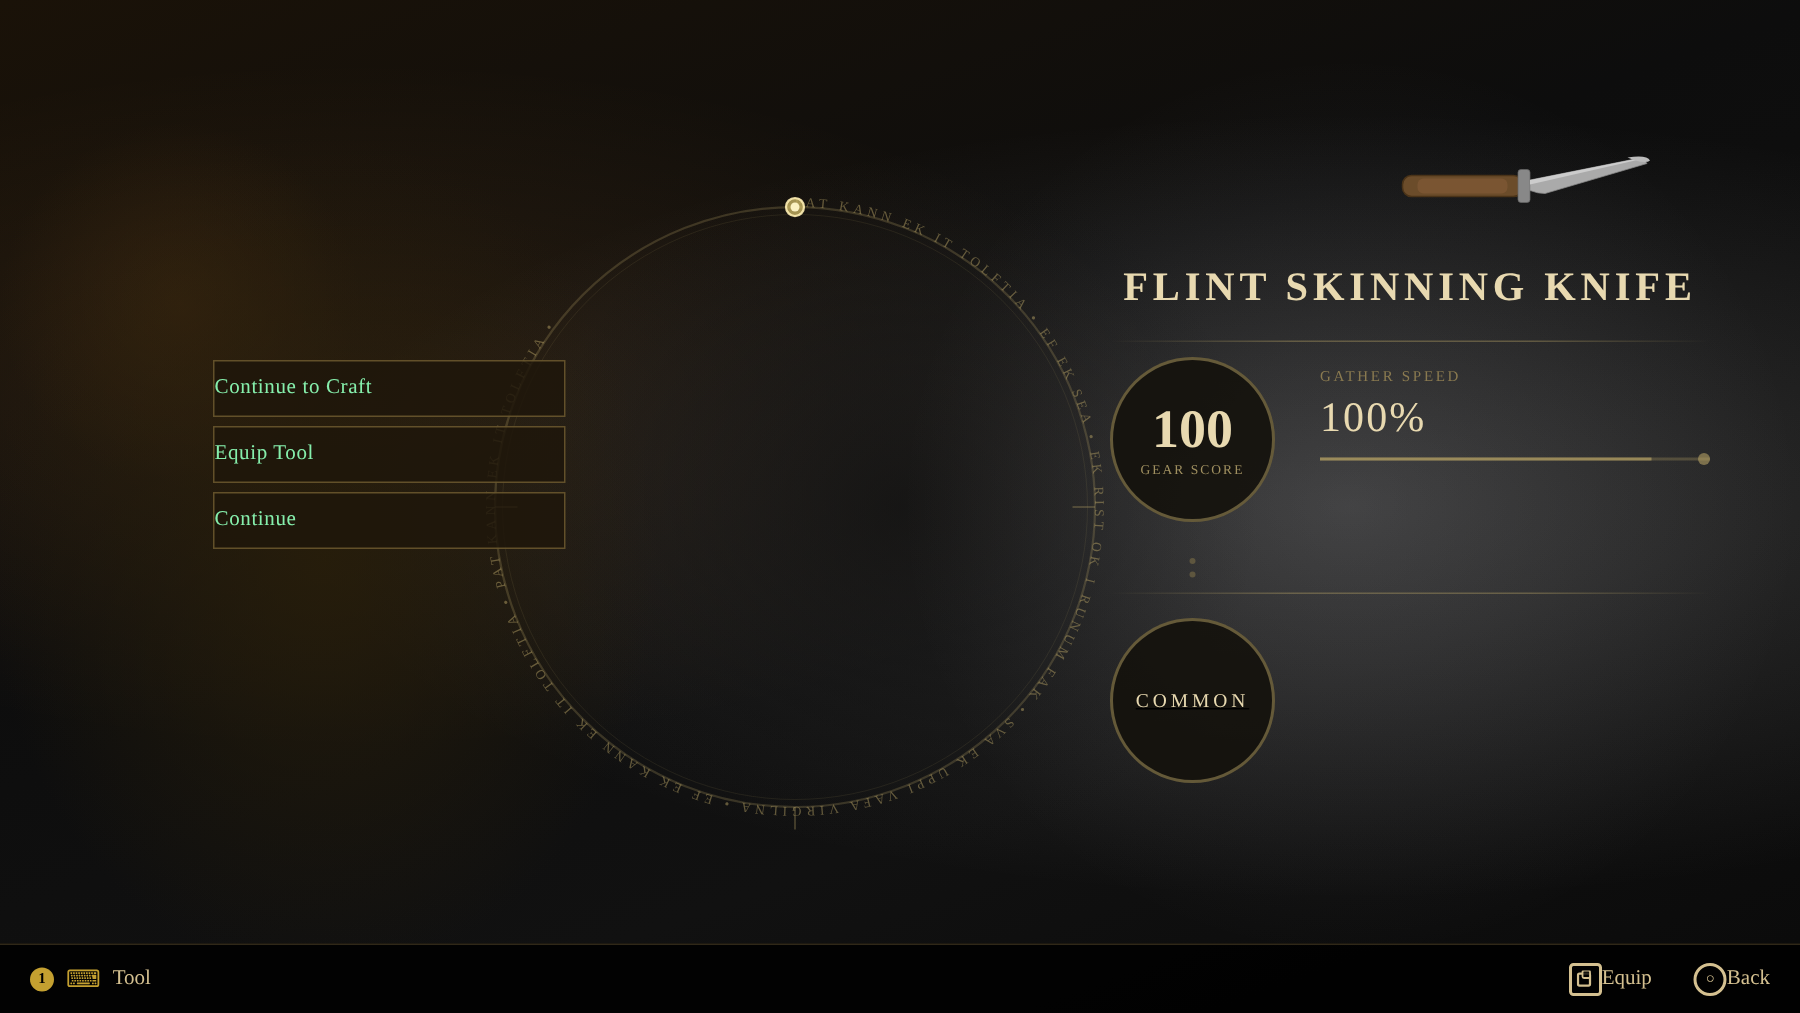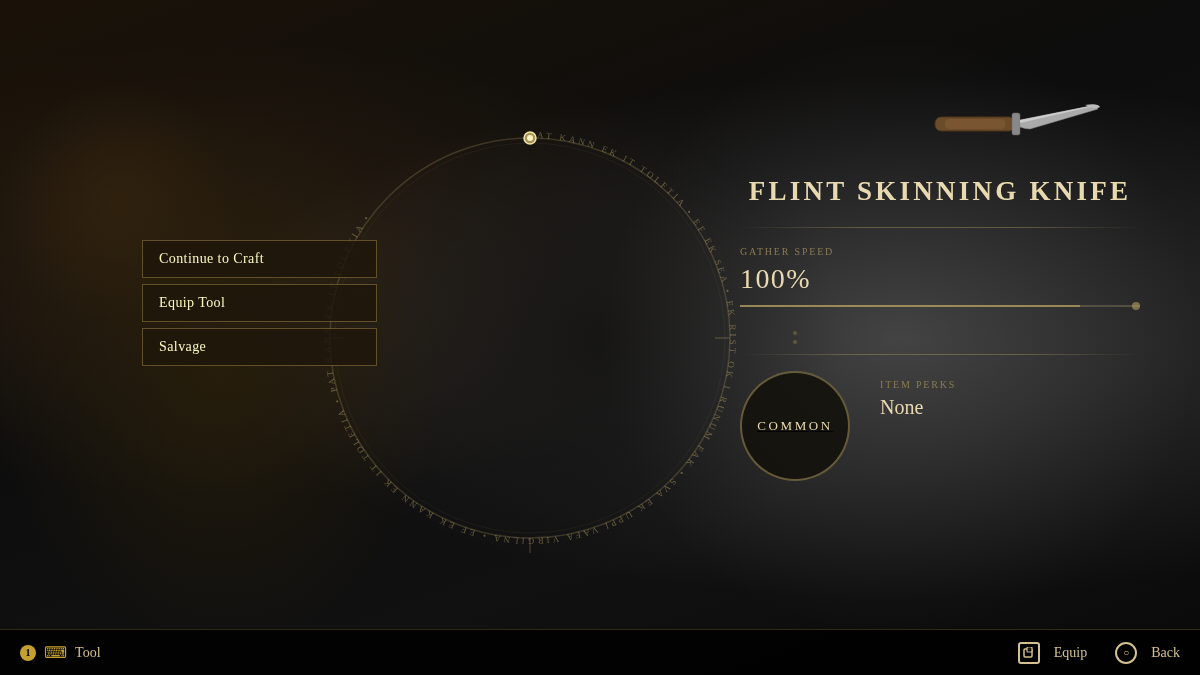--- a/index.html
+++ b/index.html
@@ -57,22 +57,22 @@
       top: 240px;
       display: flex;
       flex-direction: column;
       gap: 6px;
       width: 235px;
     }
 
     .menu-item {
       background: rgba(30, 22, 10, 0.85);
       border: 1px solid rgba(180, 150, 80, 0.45);
-      color: #fef9c3;
-      padding: 10px 16px;
+      color: #86efac;
+      padding: 10px 0;
       font-size: 14px;
       letter-spacing: 0.03em;
       cursor: pointer;
       transition: background 0.15s;
     }
 
     
     .info-panel {
       position: absolute;
       right: 60px;
@@ -283,21 +283,21 @@
     .bottom-actions {
       margin-left: auto;
       display: flex;
       align-items: center;
       gap: 28px;
     }
 
     .bottom-btn {
       display: flex;
       align-items: center;
-      gap: 14px;
+      gap: 0;
       color: #d4c090;
       font-size: 14px;
       cursor: pointer;
     }
 
     .btn-icon {
       width: 22px;
       height: 22px;
       border: 2px solid #d4c090;
       border-radius: 3px;
@@ -344,21 +344,21 @@
 
     <line x1="210" y1="490" x2="210" y2="505" stroke="rgba(180,160,100,0.4)" stroke-width="1"></line>
     <line x1="10" y1="290" x2="25" y2="290" stroke="rgba(180,160,100,0.4)" stroke-width="1"></line>
     <line x1="410" y1="290" x2="395" y2="290" stroke="rgba(180,160,100,0.4)" stroke-width="1"></line>
   </svg>
 </div>
 
 <div class="menu-panel">
   <div class="menu-item">Continue to Craft</div>
   <div class="menu-item">Equip Tool</div>
-  <div class="menu-item">Salvage</div>
+  <div class="menu-item">Continue</div>
 </div>
 
 <div class="info-panel">
 
   <div class="item-image-area">
     <div class="item-image">
 
       <svg class="knife-svg" viewBox="0 0 180 70" xmlns="http://www.w3.org/2000/svg">
 
         <rect x="5" y="32" width="80" height="14" rx="6" fill="#6b4c2a" stroke="#4a3318" stroke-width="1"></rect>
@@ -372,20 +372,24 @@
         <path d="M155 20 Q168 18 170 22 Q168 24 160 22 Z" fill="#bbb"></path>
       </svg>
     </div>
   </div>
 
   <div class="item-name">FLINT SKINNING KNIFE</div>
 
   <div class="h-line"></div>
 
   <div class="stats-row">
+    <div class="gear-circle">
+      <span class="gear-number">100</span>
+      <span class="gear-label">GEAR SCORE</span>
+    </div>
     <div class="stat-info">
       <div class="stat-title">GATHER SPEED</div>
       <div class="stat-value">100%</div>
       <div class="stat-bar">
         <div class="stat-bar-fill" style="width: 85%;"></div>
         <div class="stat-bar-dot"></div>
       </div>
     </div>
   </div>
 
@@ -394,24 +398,20 @@
       <div style="width:4px;height:4px;border-radius:50%;background:rgba(160,140,80,0.4);"></div>
       <div style="width:4px;height:4px;border-radius:50%;background:rgba(160,140,80,0.4);"></div>
     </div>
   </div>
 
   <div class="h-line"></div>
 
   <div class="stats-row" style="margin-top: 16px;">
     <div class="common-circle">
       <span class="common-text">COMMON</span>
-    </div>
-    <div class="perk-info">
-      <div class="perk-title">ITEM PERKS</div>
-      <div class="perk-value">None</div>
     </div>
   </div>
 </div>
 
 <div class="bottom-bar">
   <div class="chat-section">
     <div class="chat-badge">1</div>
     <span class="chat-icon">⌨</span>
     <span class="chat-label">Tool</span>
   </div>

